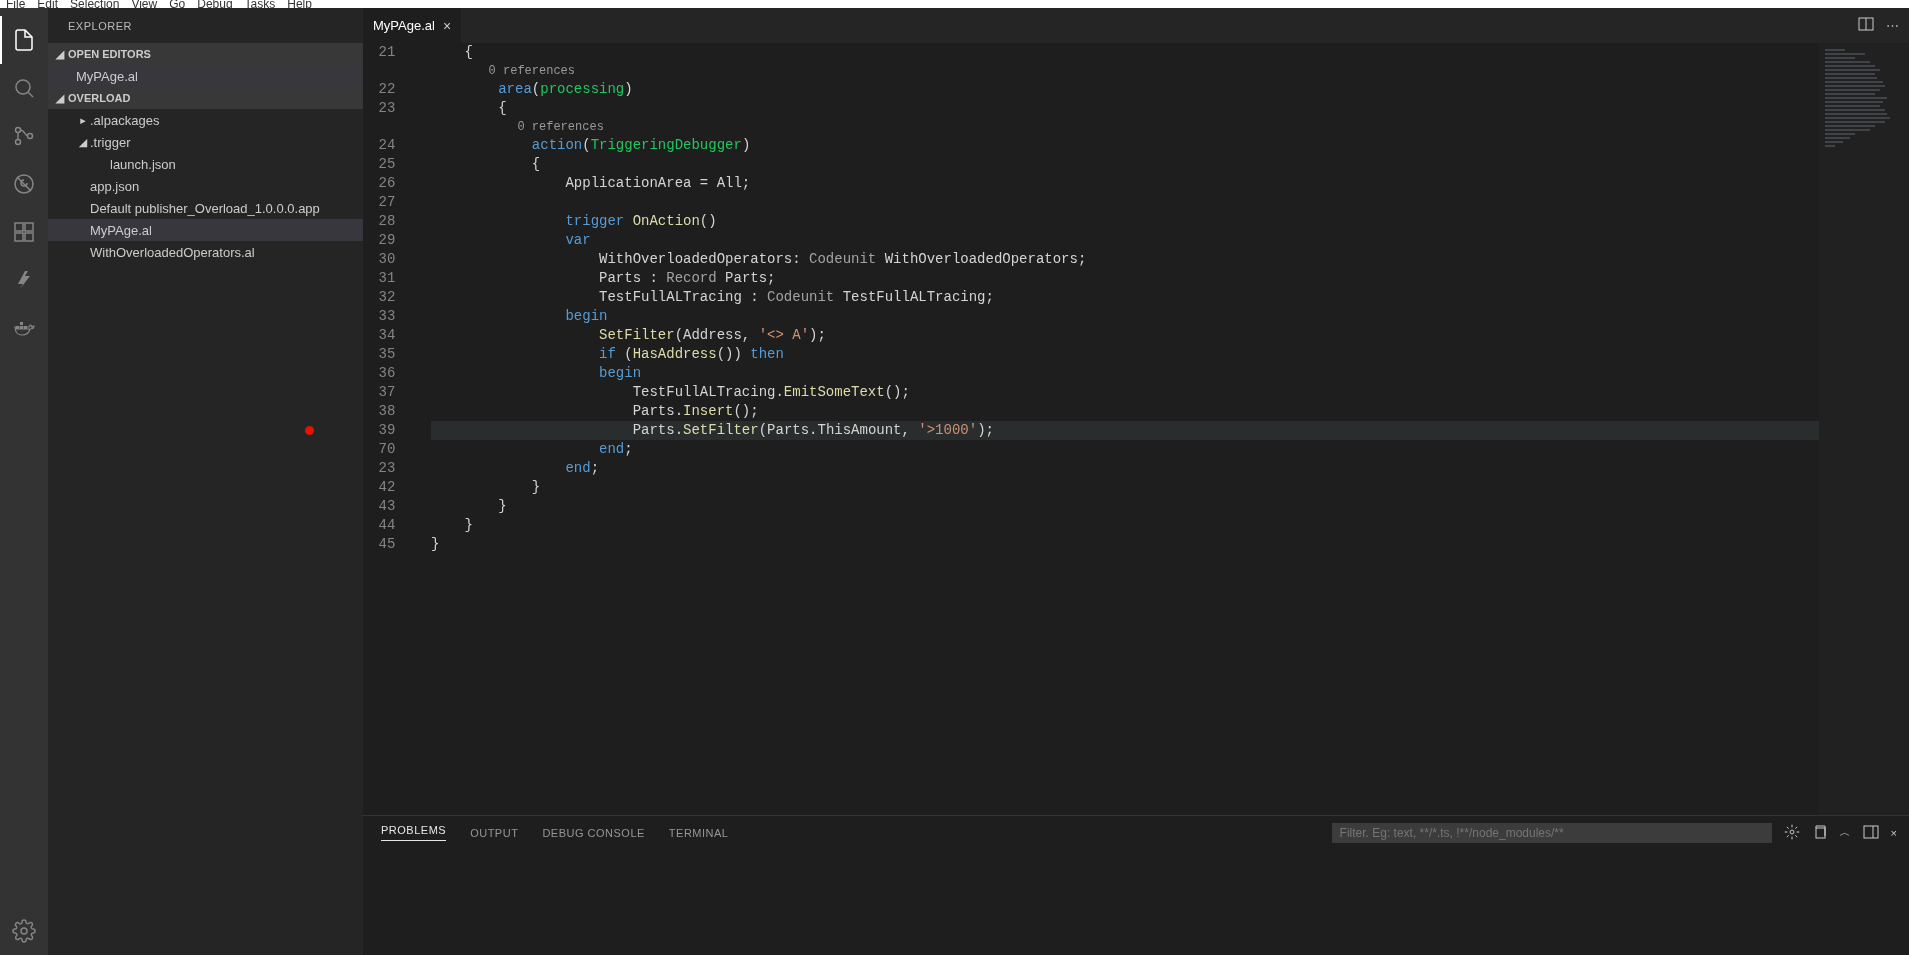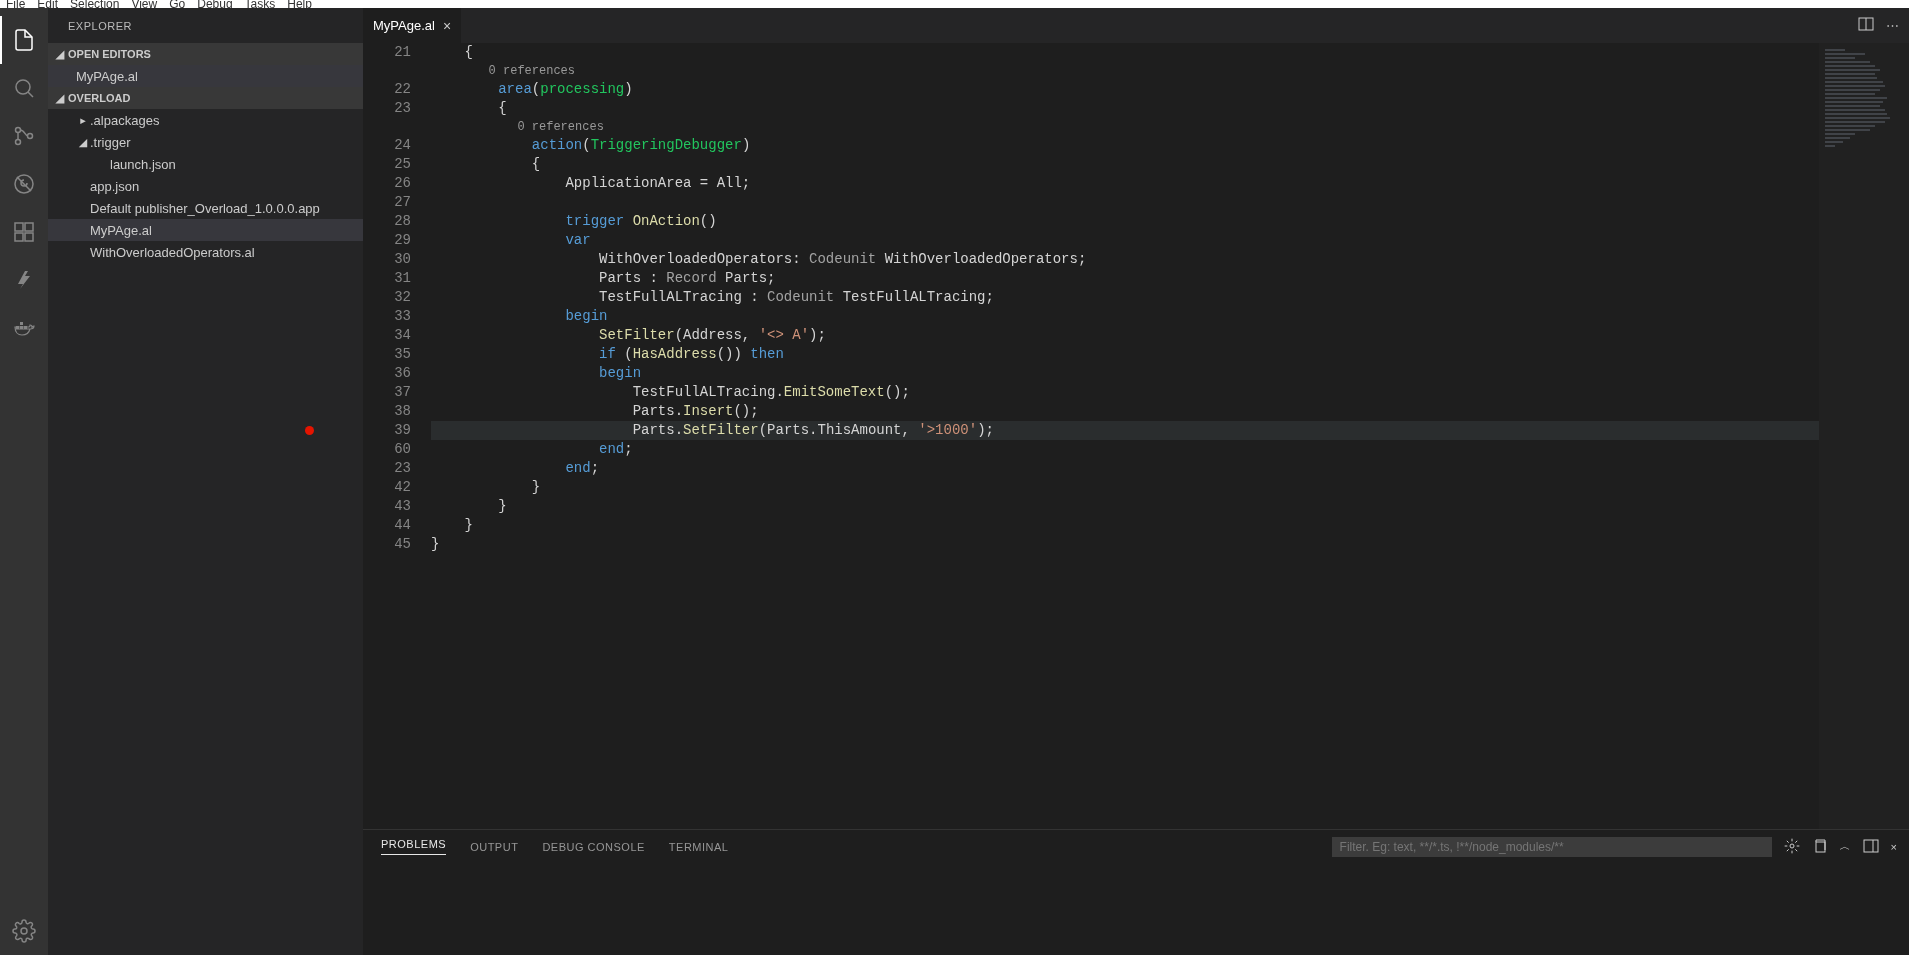--- a/index.html
+++ b/index.html
@@ -133,21 +133,21 @@
     flex: 1;
     display: flex;
     position: relative;
     font-family: Consolas, "Courier New", monospace;
     font-size: 14px;
     line-height: 19px;
     min-height: 0;
   }
   .gutter {
     width: 68px;
-    text-align: right;
+    text-align: center;
     padding-right: 20px;
     color: #858585;
     user-select: none;
     position: relative;
   }
   .gutter .ln {
     height: 19px;
     position: relative;
   }
   .gutter .ln.codelens { height: 18px; }
@@ -189,21 +189,21 @@
     flex-direction: column;
     padding-top: 6px;
     gap: 2px;
   }
   .minimap .ml {
     height: 2px;
     background: #3a3d41;
     margin-left: 6px;
   }
   .panel {
-    height: 126px;
+    height: 140px;
     border-top: 1px solid #333;
     background: #1e1e1e;
     display: flex;
     flex-direction: column;
   }
   .panel-tabs {
     height: 33px;
     display: flex;
     align-items: center;
     gap: 24px;
@@ -390,21 +390,21 @@
             <div class="ln">30</div>
             <div class="ln">31</div>
             <div class="ln">32</div>
             <div class="ln">33</div>
             <div class="ln">34</div>
             <div class="ln">35</div>
             <div class="ln">36</div>
             <div class="ln">37</div>
             <div class="ln">38</div>
             <div class="ln bp">39</div>
-            <div class="ln">60</div>
+            <div class="ln">70</div>
             <div class="ln">23</div>
             <div class="ln">42</div>
             <div class="ln">43</div>
             <div class="ln">44</div>
             <div class="ln">45</div>
           </div>
         <div class="code" id="code"><div class="line"><span class="pl">    {</span></div><div class="codelens">        0 references</div><div class="line"><span class="pl">        </span><span class="kw">area</span><span class="pl">(</span><span class="id">processing</span><span class="pl">)</span></div><div class="line"><span class="pl">        {</span></div><div class="codelens">            0 references</div><div class="line"><span class="pl">            </span><span class="kw">action</span><span class="pl">(</span><span class="id">TriggeringDebugger</span><span class="pl">)</span></div><div class="line"><span class="pl">            {</span></div><div class="line"><span class="pl">                ApplicationArea = All;</span></div><div class="line"><span class="pl"></span></div><div class="line"><span class="pl">                </span><span class="kw">trigger</span><span class="pl"> </span><span class="fn">OnAction</span><span class="pl">()</span></div><div class="line"><span class="pl">                </span><span class="kw">var</span></div><div class="line"><span class="pl">                    WithOverloadedOperators: </span><span class="ty">Codeunit</span><span class="pl"> WithOverloadedOperators;</span></div><div class="line"><span class="pl">                    Parts : </span><span class="ty">Record</span><span class="pl"> Parts;</span></div><div class="line"><span class="pl">                    TestFullALTracing : </span><span class="ty">Codeunit</span><span class="pl"> TestFullALTracing;</span></div><div class="line"><span class="pl">                </span><span class="kw">begin</span></div><div class="line"><span class="pl">                    </span><span class="fn">SetFilter</span><span class="pl">(Address, </span><span class="str">'&lt;&gt; A'</span><span class="pl">);</span></div><div class="line"><span class="pl">                    </span><span class="kw">if</span><span class="pl"> (</span><span class="fn">HasAddress</span><span class="pl">()) </span><span class="kw">then</span></div><div class="line"><span class="pl">                    </span><span class="kw">begin</span></div><div class="line"><span class="pl">                        TestFullALTracing.</span><span class="fn">EmitSomeText</span><span class="pl">();</span></div><div class="line"><span class="pl">                        Parts.</span><span class="fn">Insert</span><span class="pl">();</span></div><div class="line hl"><span class="pl">                        Parts.</span><span class="fn">SetFilter</span><span class="pl">(Parts.ThisAmount, </span><span class="str">'&gt;1000'</span><span class="pl">);</span></div><div class="line"><span class="pl">                    </span><span class="kw">end</span><span class="pl">;</span></div><div class="line"><span class="pl">                </span><span class="kw">end</span><span class="pl">;</span></div><div class="line"><span class="pl">            }</span></div><div class="line"><span class="pl">        }</span></div><div class="line"><span class="pl">    }</span></div><div class="line"><span class="pl">}</span></div></div>
       </div>
       <div class="minimap" id="minimap">
           <div class="ml" style="width: 20px;"></div>

